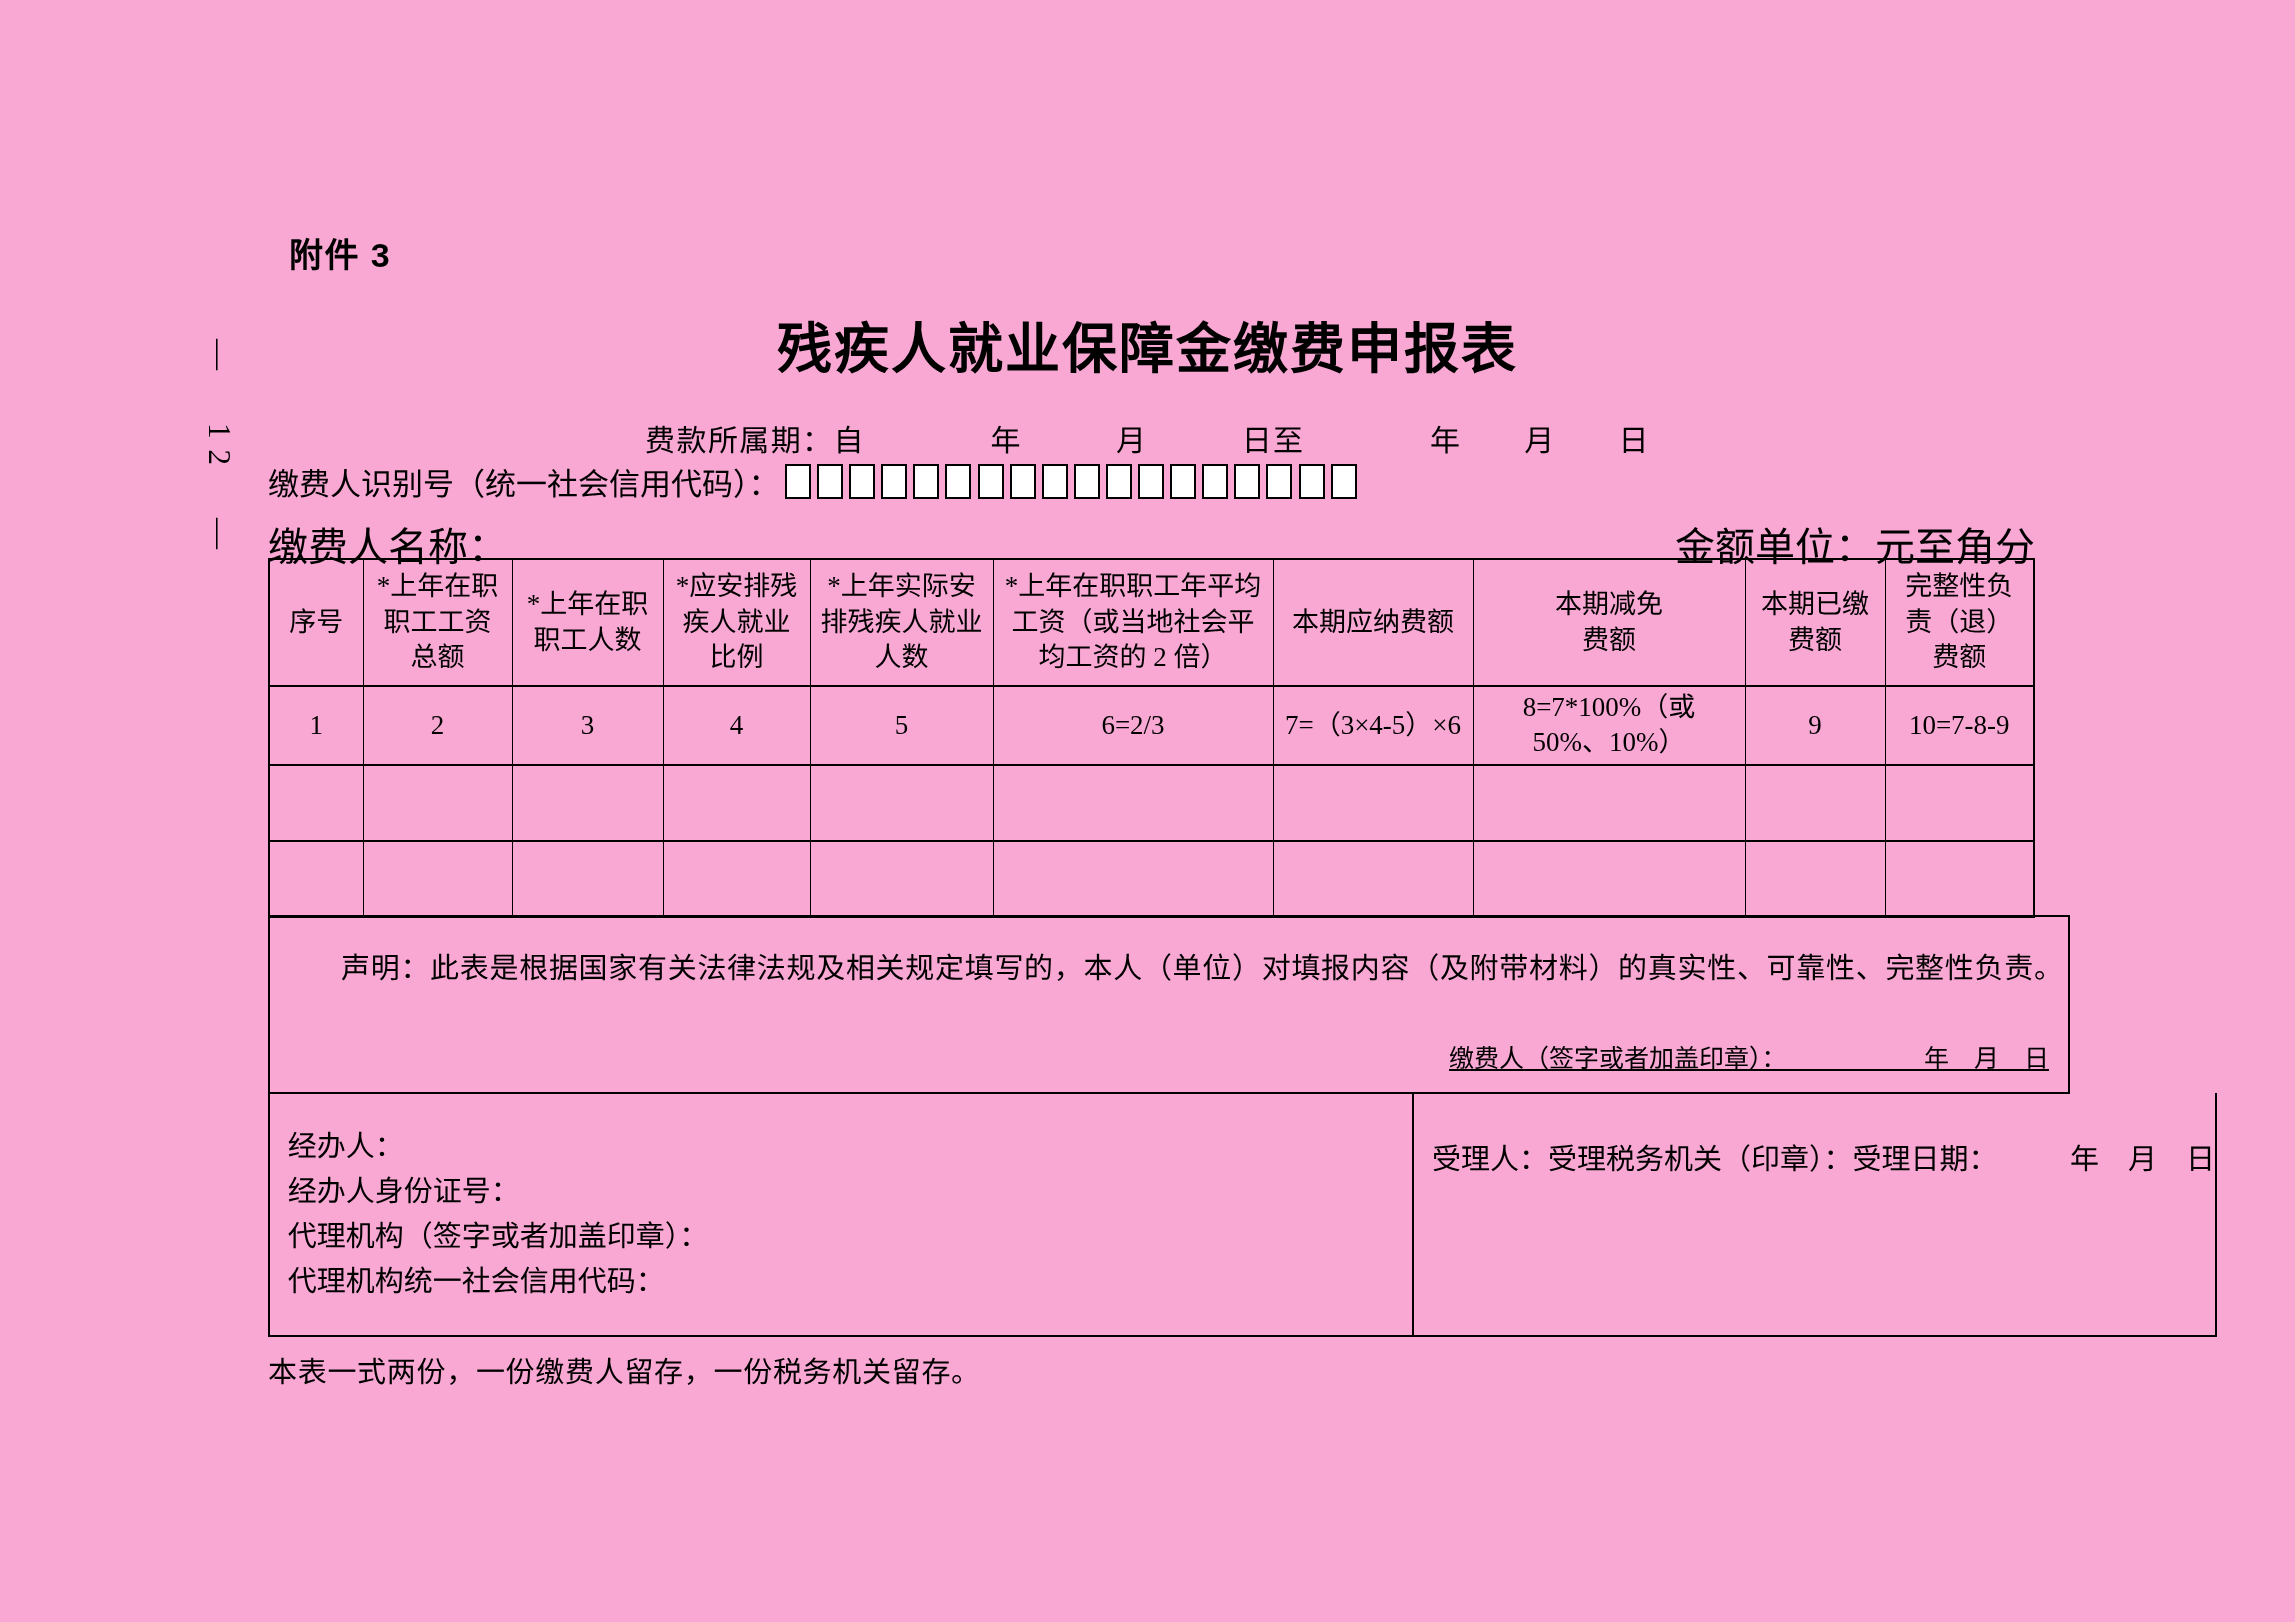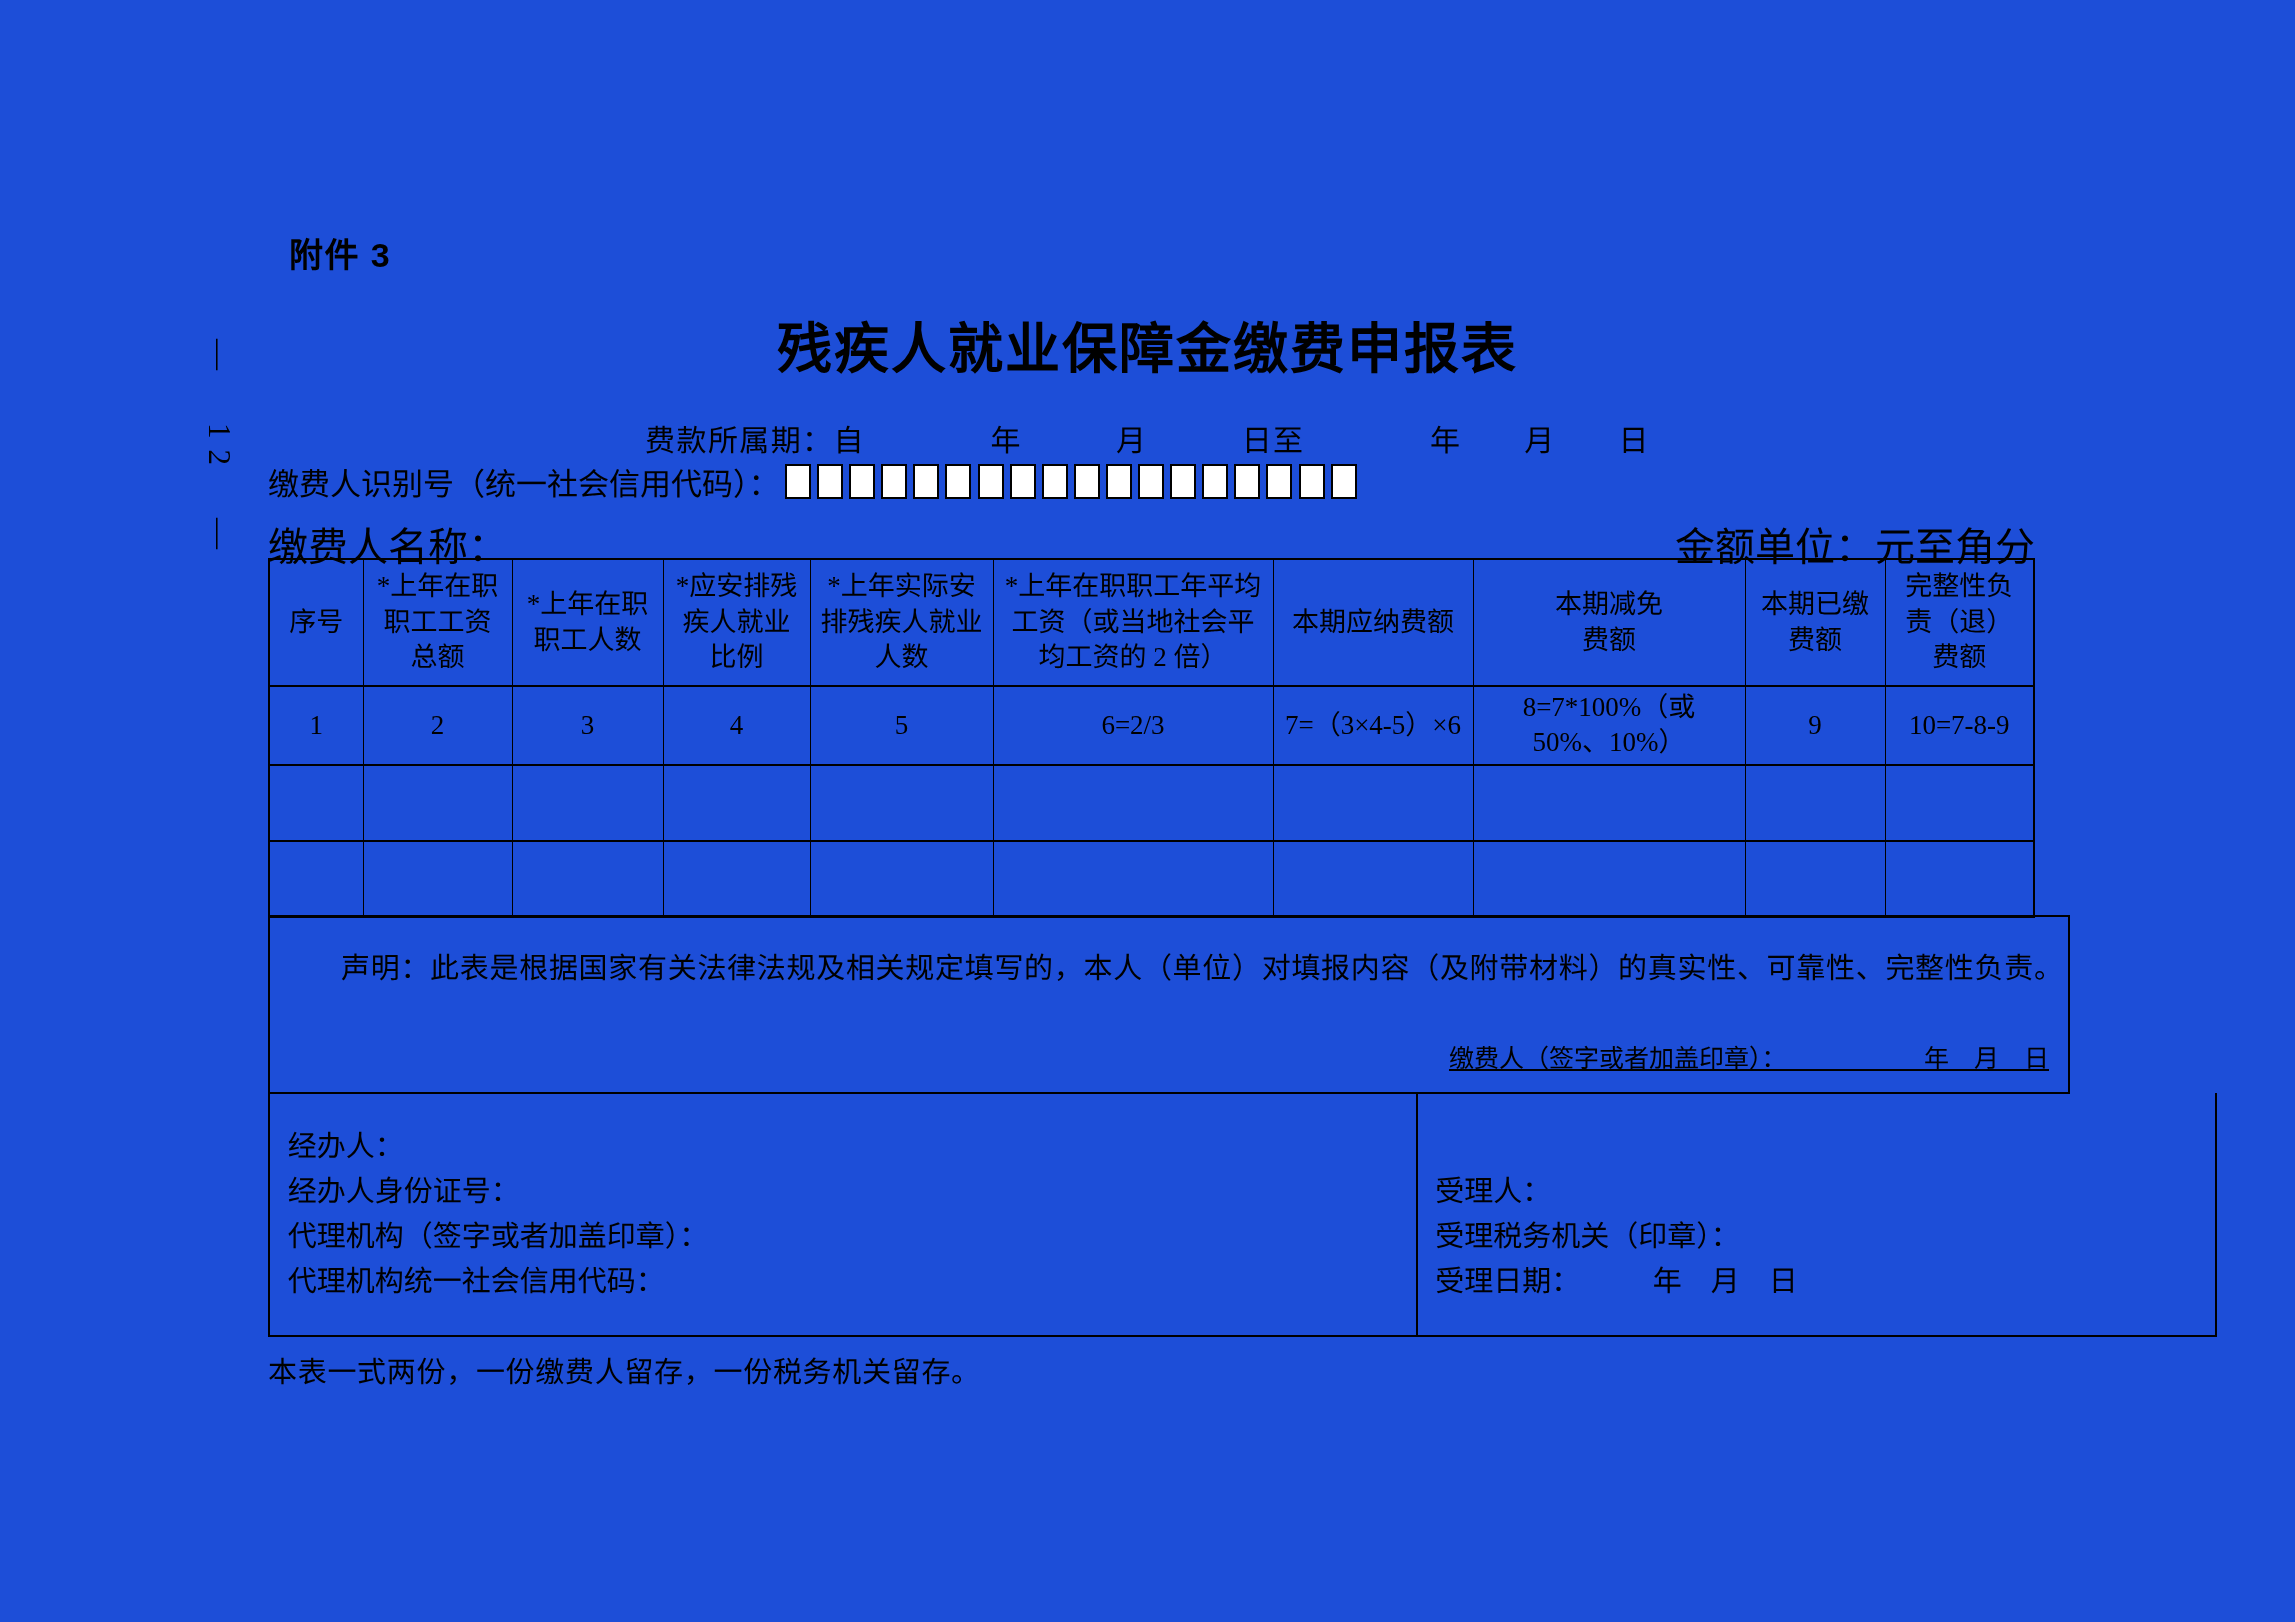--- a/index.html
+++ b/index.html
@@ -1,20 +1,20 @@
 <!DOCTYPE html>
 <html lang="zh-CN" style="font-size:11px"><head>
 <meta charset="utf-8">
 <style>
   html, body { margin: 0; padding: 0; background: #ffffff; }
   .page {
     position: relative;
     width: 2295px;
     height: 1623px;
-    background: #1d4ed8;
+    background: #f9a8d4;
     color: #000;
     font-family: "Liberation Serif", serif;
     overflow: hidden;
   }
 
   .attachment {
     position: absolute;
     left: 289px;
     top: 228px;
     font-family: "Liberation Sans", sans-serif;
@@ -154,21 +154,20 @@
     flex-direction: column;
     justify-content: center;
     padding-left: 17.7px;
     font-size: 29px;
     line-height: 45px;
   }
   .acceptance-box {
     flex: 1;
     box-sizing: border-box;
     display: flex;
-    flex-direction: column;
     justify-content: center;
     padding-left: 17.7px;
     padding-top: 44px;
     font-size: 29px;
     line-height: 45px;
   }
   .acceptance-box .line, .handler-box .line { white-space: pre; }
 
   .footer-note {
     position: absolute;

